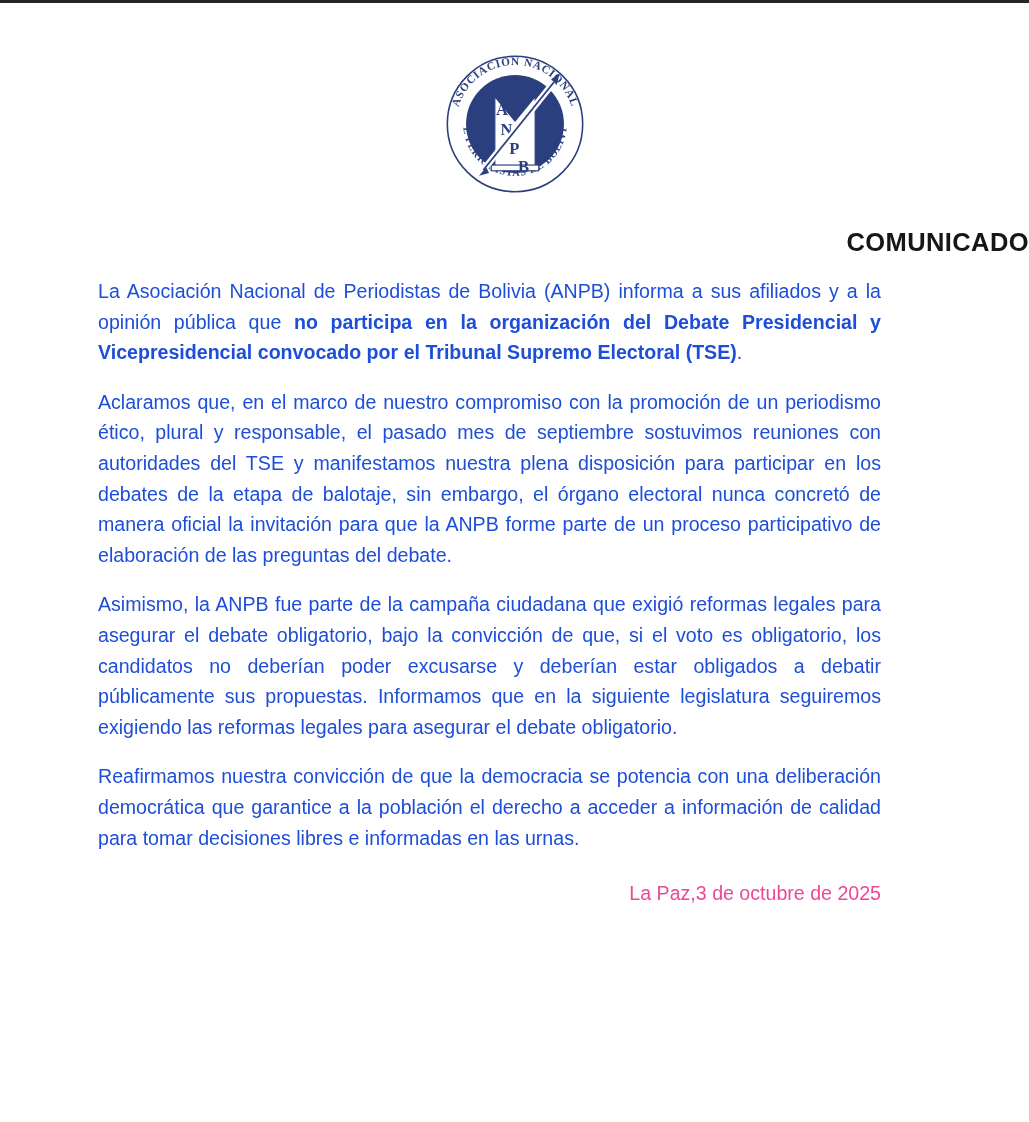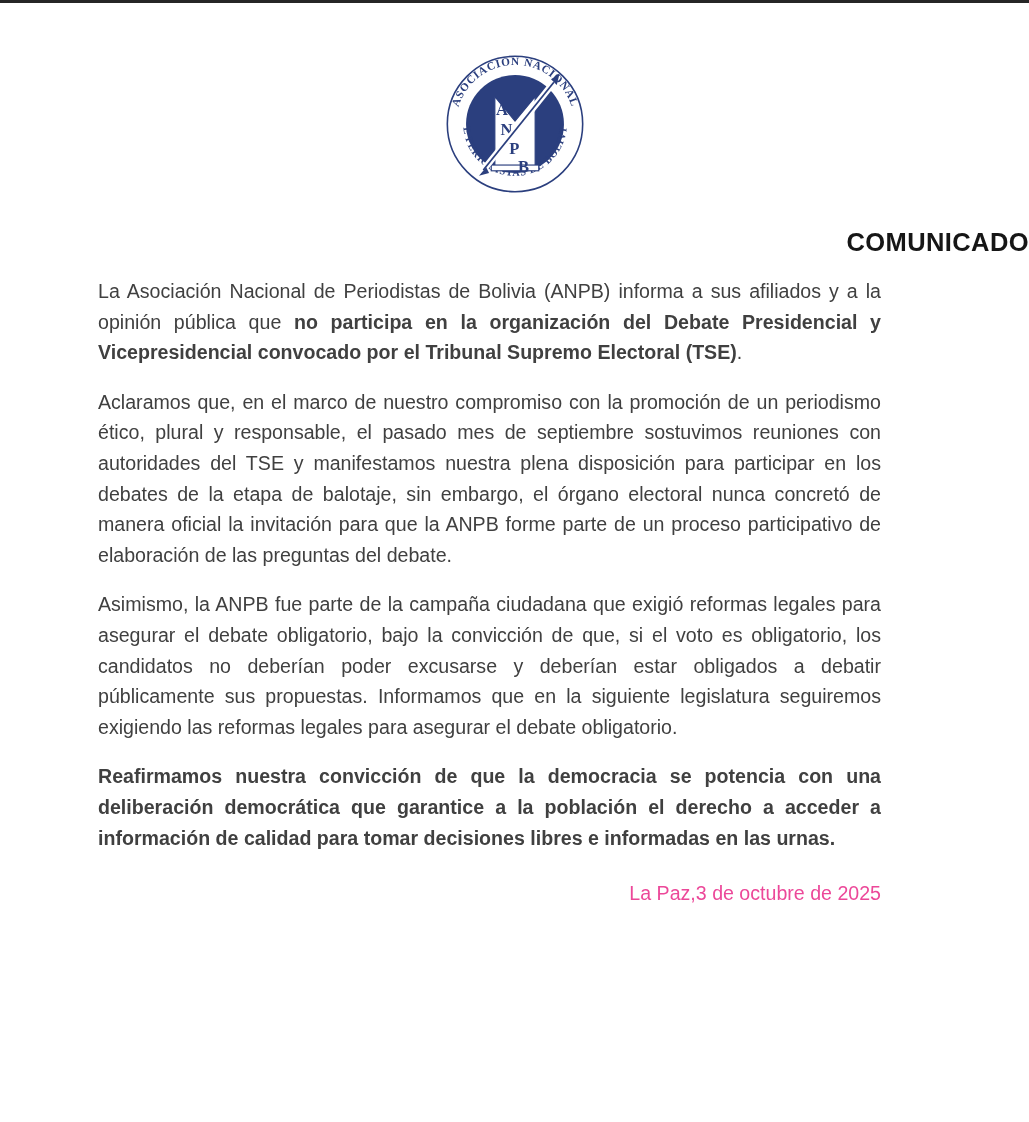--- a/index.html
+++ b/index.html
@@ -69,26 +69,25 @@
     top: 276px;
     left: 98px;
     width: 783px;
   }
   .para {
     text-align: justify;
     text-justify: inter-word;
     font-size: 19.6px;
     line-height: 30.6px;
     margin: 0 0 19px 0;
-    color: #404040;
+    color: #1d4ed8;
     hyphens: none;
   }
   .para:last-of-type {
     margin-bottom: 16px;
-    font-weight: bold;
   }
   .para b {
     font-weight: bold;
   }
 
   .signature {
     position: absolute;
     top: 878px;
     left: 98px;
     width: 783px;

